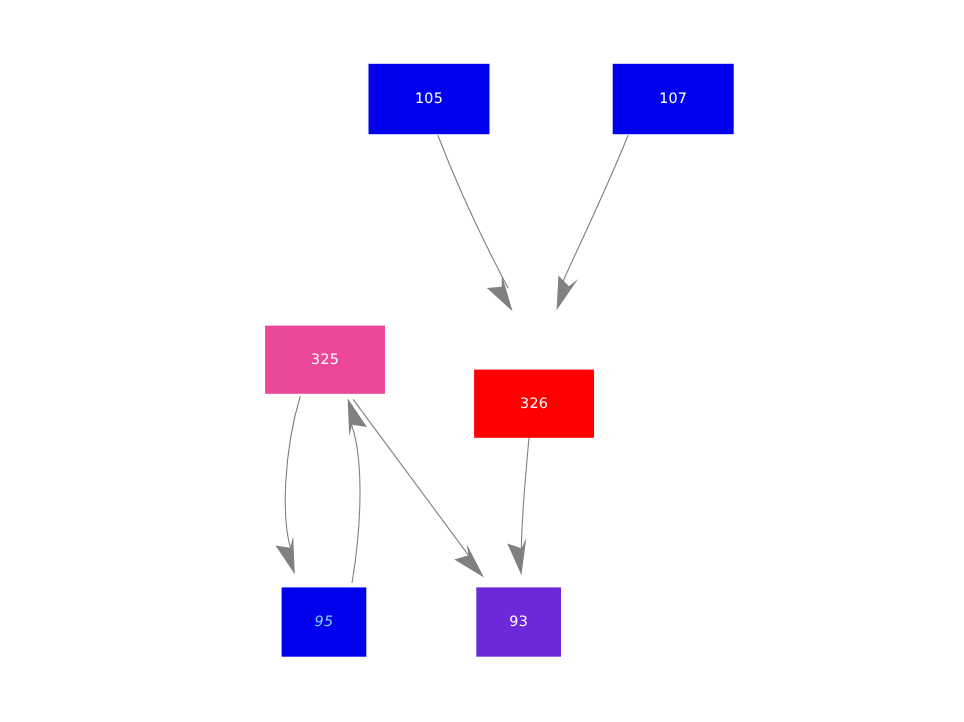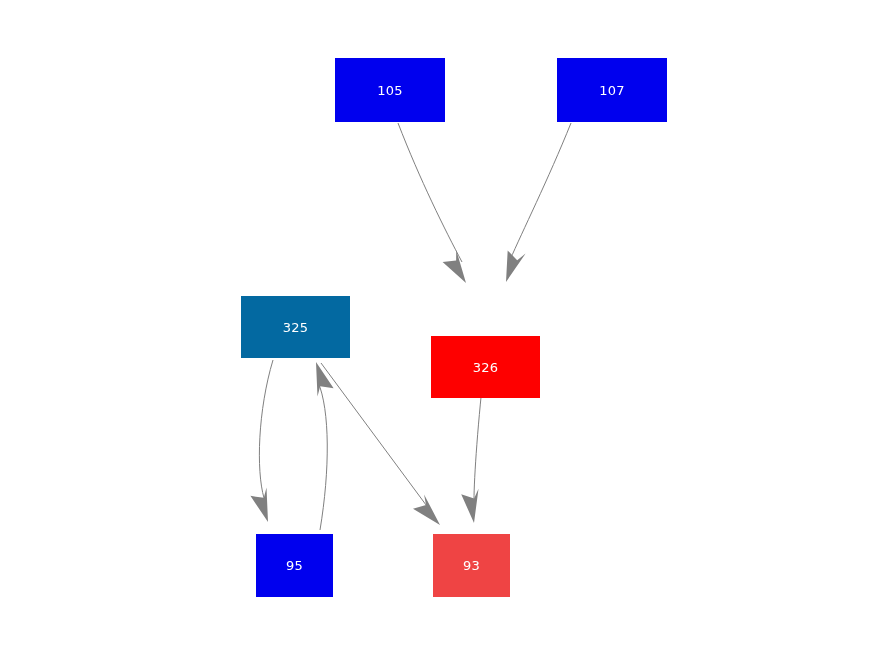--- a/index.html
+++ b/index.html
@@ -72,26 +72,26 @@
         <polygon points="0,0 -34,-5.7 -24.48,-0.9500000000000001 -29.24,11.78" fill="#808080" transform="translate(474,523) rotate(88)"></polygon>
       </g>
     </svg>
   <div id="node-layer">
       <div class="node" style="left: 335px; top: 58px; width: 110px; height: 64px; background: rgb(0, 0, 238); text-align: right;">
         <span class="node-label" style="color: rgb(255, 255, 255);">105</span>
       </div>
       <div class="node" style="left: 557px; top: 58px; width: 110px; height: 64px; background: rgb(0, 0, 238);">
         <span class="node-label" style="color: rgb(255, 255, 255);">107</span>
       </div>
-      <div class="node" style="left: 241px; top: 296px; width: 109px; height: 62px; background: #0369a1;">
+      <div class="node" style="left: 241px; top: 296px; width: 109px; height: 62px; background: #ec4899;">
         <span class="node-label" style="color: rgb(255, 255, 255);">325</span>
       </div>
       <div class="node" style="left: 431px; top: 296px; width: 109px; height: 62px; background: rgb(254, 0, 0); margin-top: 40px;">
         <span class="node-label" style="color: rgb(255, 255, 255);">326</span>
       </div>
       <div class="node" style="left: 256px; top: 534px; width: 77px; height: 63px; background: rgb(0, 0, 238);">
-        <span class="node-label" style="color: #ffffff;">95</span>
+        <span class="node-label" style="color: #7dd3fc; font-style: italic;">95</span>
       </div>
-      <div class="node" style="left: 433px; top: 534px; width: 77px; height: 63px; background: #ef4444;">
+      <div class="node" style="left: 433px; top: 534px; width: 77px; height: 63px; background: #6d28d9;">
         <span class="node-label" style="color: rgb(255, 255, 255);">93</span>
       </div>
     </div>
 </div>
 
 </body></html>

